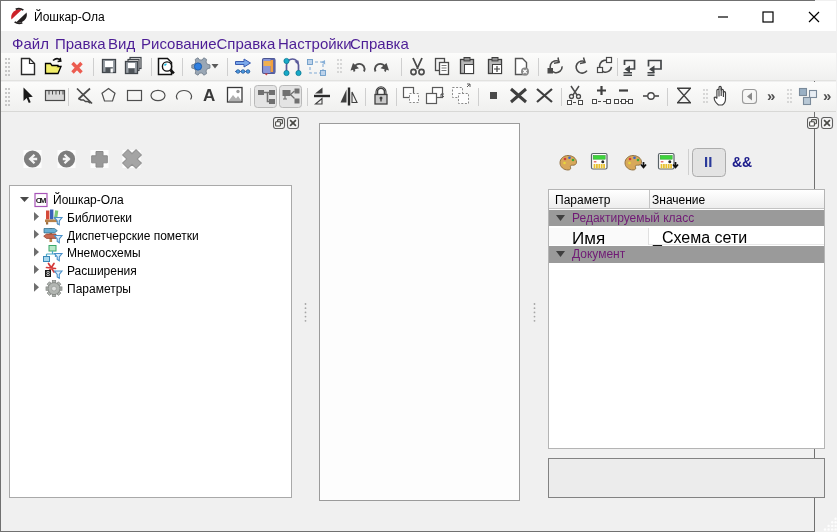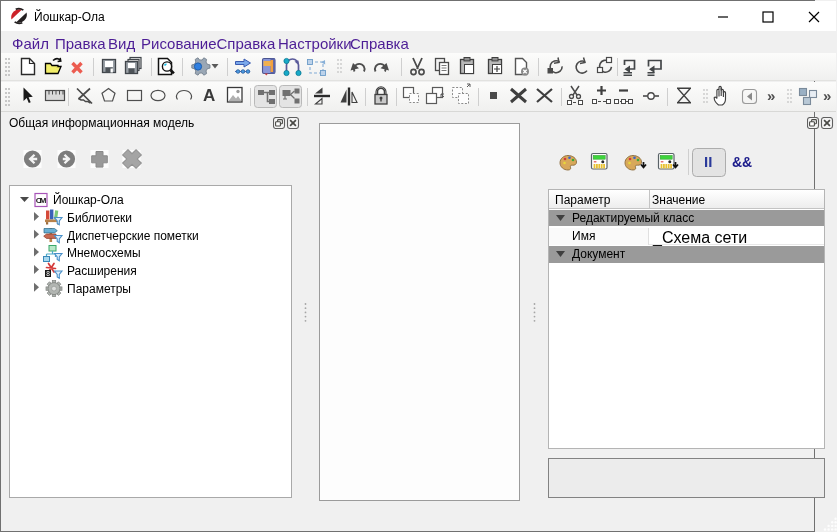--- a/index.html
+++ b/index.html
@@ -11,21 +11,21 @@
 .menubar span{position:absolute;top:4px}
 .tb{position:absolute;left:0;width:835px;background:linear-gradient(180deg,#fcfcfb,#f0f0ef)}
 .tb1{top:52px;height:28px;border-bottom:1px solid #e2e2e0}
 .tb2{top:81px;height:30px;border-bottom:1px solid #d8d8d6}
 .ptitle{position:absolute;font-size:12px;color:#000}
 .treebox{position:absolute;left:8px;top:184px;width:283px;height:313px;background:#fff;border:1px solid #a9a9a9}
 .canvas{position:absolute;left:318px;top:122px;width:201px;height:378px;background:#fdfdfd;border:1px solid #9b9b9b}
 .tablebox{position:absolute;left:547px;top:188px;width:277px;height:260px;background:#fff;border:1px solid #b4b4b4}
 .graybox{position:absolute;left:547px;top:457px;width:277px;height:40px;background:#ececec;border:1px solid #828282}
 .trow{position:absolute;left:0;width:275px;font-size:12px}
-.band{background:#9a9a9a;color:#000000}
+.band{background:#9a9a9a;color:#701a75}
 .treerow{position:absolute;font-size:12px;color:#000;white-space:nowrap}
 svg{display:block}
 </style></head>
 <body>
 <div class="win">
 
   <div class="titlebar">
     <svg class="abs" style="left:9px;top:6px" width="18" height="18" viewBox="0 0 18 18">
       <path d="M12 2.6 A8.4 8.4 0 0 0 1.4 12.6 Z" fill="#cc2229"></path>
       <path d="M6 15.4 A8.4 8.4 0 0 0 16.6 5.4 Z" fill="#231f20"></path>
@@ -368,21 +368,20 @@
 
     <g stroke="#7a8a9a" stroke-width="1.1">
       <rect x="798.5" y="6.5" width="7" height="7" fill="#9ab0c4"></rect>
       <rect x="808.5" y="8.5" width="7" height="7" fill="#e8eef4"></rect>
       <rect x="802.5" y="15.5" width="7" height="7" fill="#b8c8d6"></rect>
     </g>
     <text x="822" y="19" font-family="Liberation Sans" font-size="15" font-weight="bold" fill="#4f4f4f">»</text>
   </svg>
   </div>
 
-  <div class="ptitle" style="left:8px;top:115px">Общая информационная модель</div>
   <svg class="abs" style="left:272px;top:116px" width="28" height="12" viewBox="0 0 28 12">
     <rect x="0.5" y="0.5" width="11" height="11" rx="2.5" fill="#f4f4f4" stroke="#5f5f5f" stroke-width="1.1"></rect>
     <rect x="4.6" y="2.6" width="4.8" height="4.2" rx="0.8" fill="none" stroke="#4a4a46" stroke-width="1.1"></rect>
     <rect x="2.6" y="4.8" width="4.8" height="4.2" rx="0.8" fill="#fff" stroke="#4a4a46" stroke-width="1.1"></rect>
     <rect x="14.5" y="0.5" width="11" height="11" rx="2.5" fill="#f4f4f4" stroke="#5f5f5f" stroke-width="1.1"></rect>
     <path d="M17.1 3.1 l5.8 5.8 M22.9 3.1 l-5.8 5.8" stroke="#4a4a46" stroke-width="1.7"></path>
   </svg>
   <svg class="abs" style="left:20px;top:147px" width="125" height="24" viewBox="0 0 125 24">
     <g fill="#fdfdfd">
         <rect x="2.5" y="2" width="18" height="18"></rect>
@@ -519,21 +518,21 @@
   <div class="trow" style="left:554px;top:192px;position:absolute;font-size:12px">Параметр</div>
   <div class="trow" style="left:651px;top:192px;position:absolute;font-size:12px">Значение</div>
   <div class="abs band" style="left:548px;top:209px;width:275px;height:16px">
     <svg class="abs" style="left:7px;top:5px" width="10" height="7">
         <path d="M0 0 h9 l-4.5 6 z" fill="#3f3f3f"></path>
       </svg>
     <div style="position:absolute;left:23px;top:1px;font-size:12px">Редактируемый класс</div>
   </div>
   <div class="abs" style="left:548px;top:226.5px;width:275px;height:17px;background:#fff;border-bottom:1px solid #e8e8e8">
     <div style="position:absolute;left:0;top:0;width:100px;height:17px;background:#fafafa;border-right:1px solid #e0e0e0"></div>
-    <div style="position:absolute;left:23px;top:1.5px;font-size:12px">Имя</div>
+    <div style="position:absolute;left:23px;top:1.5px;font-size:17px">Имя</div>
     <div style="position:absolute;left:104px;top:1.5px;font-size:16px">_Схема сети</div>
   </div>
   <div class="abs band" style="left:548px;top:245px;width:275px;height:16.5px">
     <svg class="abs" style="left:7px;top:5px" width="10" height="7">
         <path d="M0 0 h9 l-4.5 6 z" fill="#3f3f3f"></path>
       </svg>
     <div style="position:absolute;left:23px;top:1px;font-size:12px">Документ</div>
   </div>
   <div class="graybox"></div>
   <svg class="abs" style="left:302px;top:301px" width="6" height="22">

